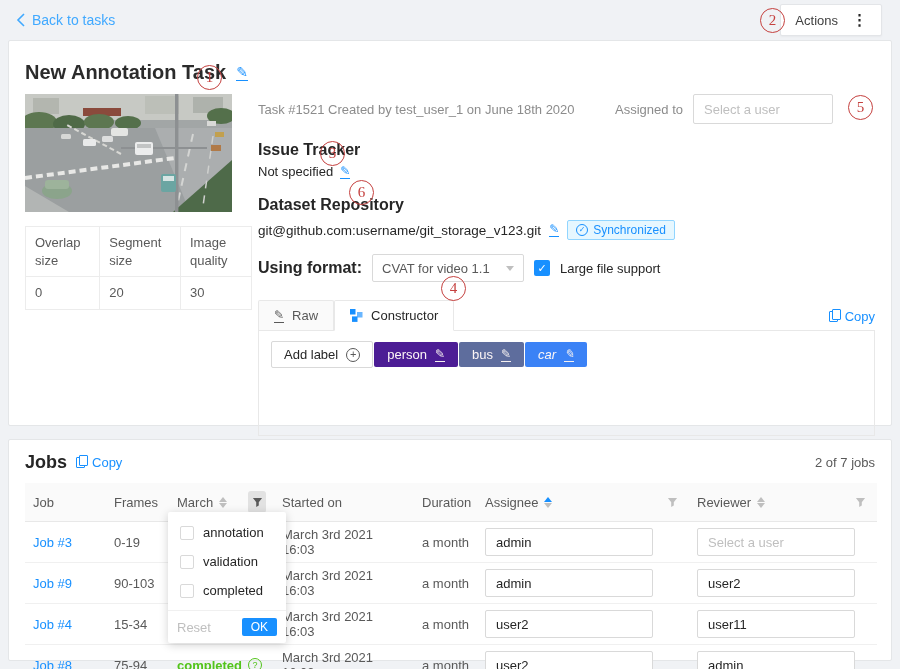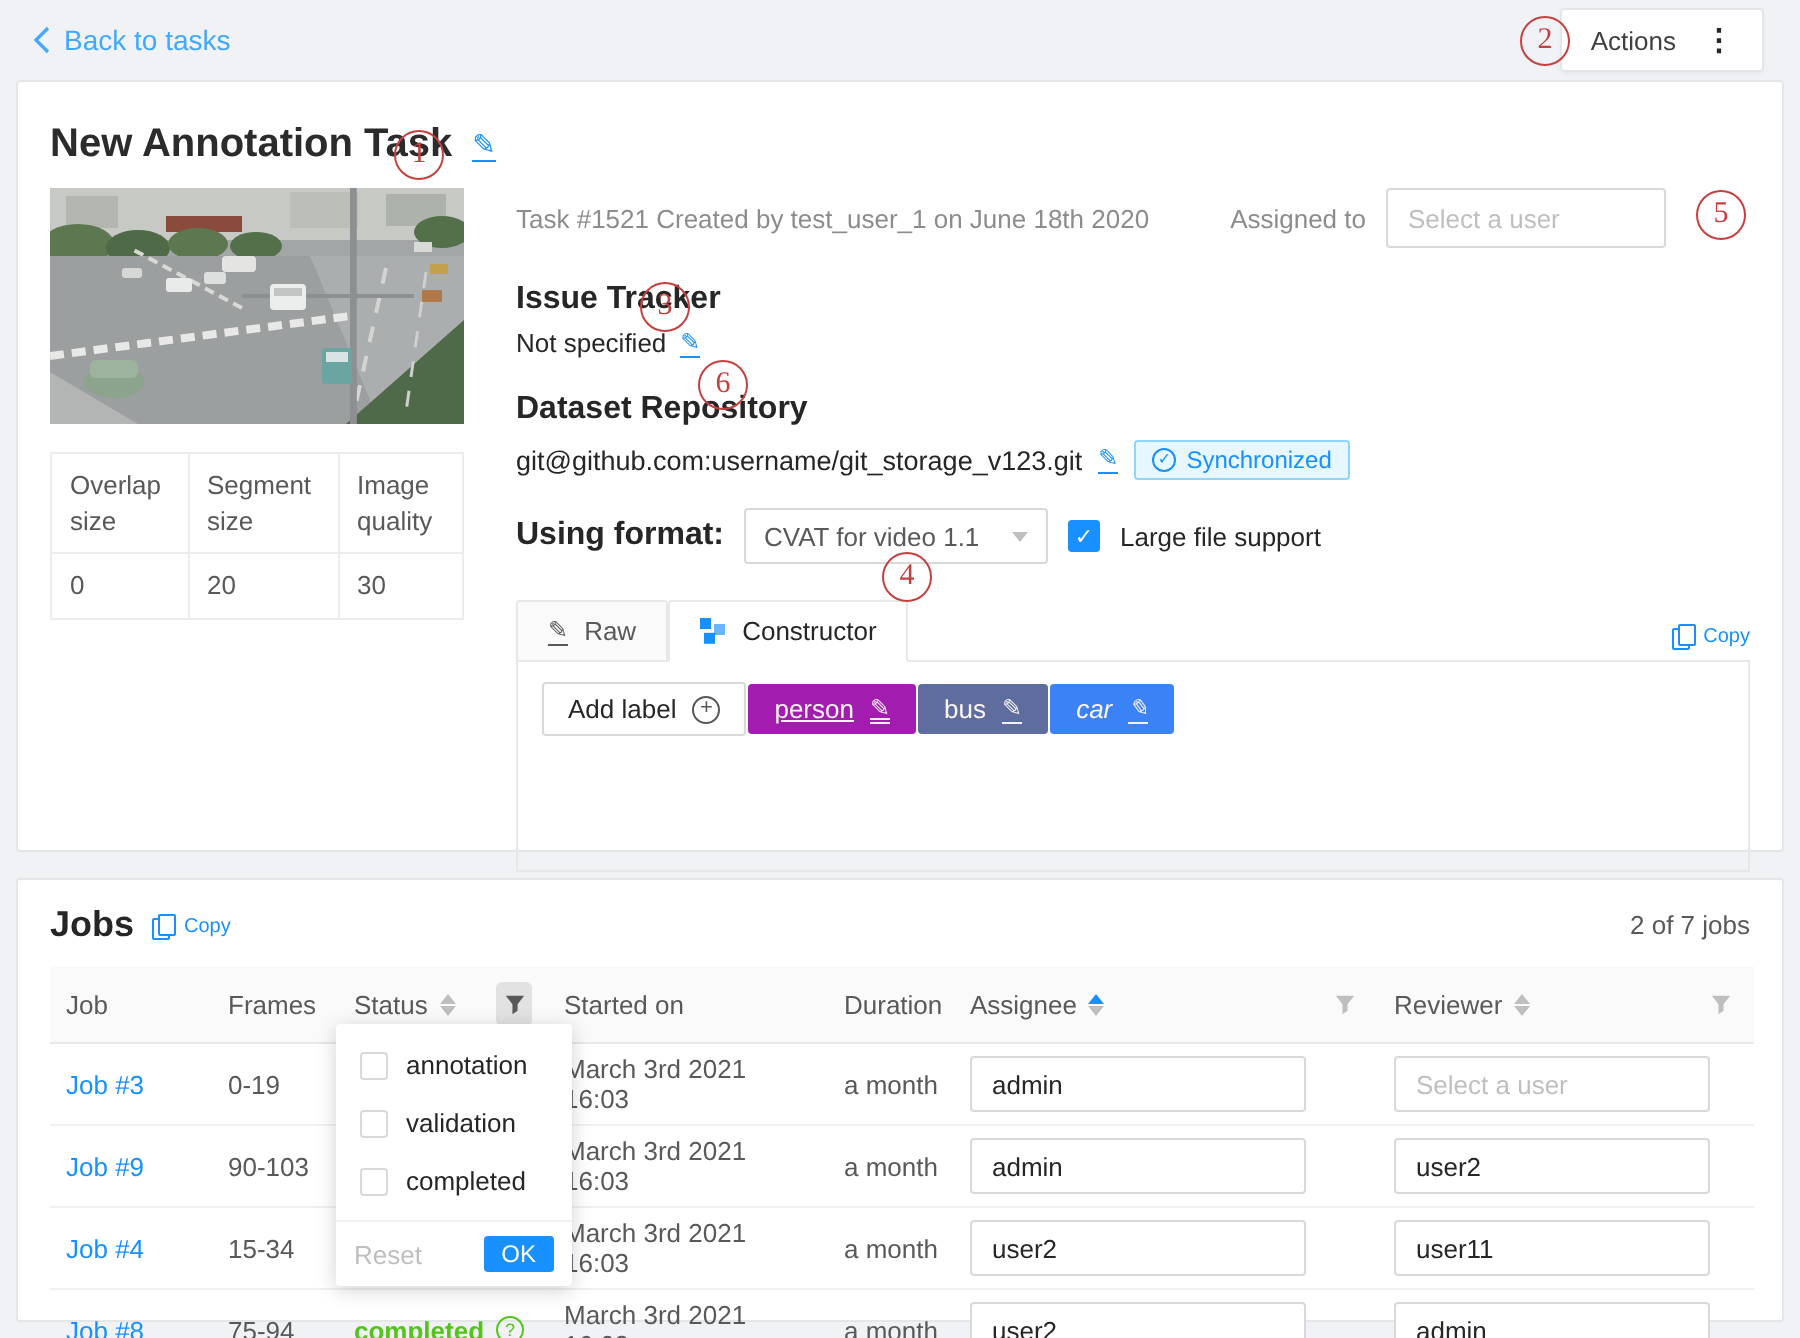--- a/index.html
+++ b/index.html
@@ -26,21 +26,21 @@
   
   .task-title-row { display:flex; align-items:center; gap:10px; margin:8px 0 10px; }
   .task-title { font-size:20px; font-weight:600; color:#2b2b2b; }
   .edit-ic { color:#1890ff; font-size:14px; line-height:1; border-bottom:1.5px solid currentColor; padding-bottom:1px; cursor:pointer; }
   .edit-ic.small { font-size:12px; }
   .edit-ic.white { color:#f5f0f0; }
   
   .task-main { display:flex; }
   .left-col { width:207px; flex:0 0 207px; }
   .thumb { width:207px; height:118px; display:block; background:#a7aaa9; }
-  .params-table { width:207px; border-collapse:collapse; margin-top:14px;border-radius:13px; }
+  .params-table { width:227px; border-collapse:collapse; margin-top:14px;border-radius:13px; }
   .params-table th,.params-table td { border:1px solid #ececec; padding:7px 9px; text-align:left; font-weight:400; color:#595959; font-size:13px; line-height:1.35; vertical-align:top; }
   .right-col { flex:1; margin-left:26px; }
   .meta-row { display:flex; align-items:flex-start; }
   .meta-text { color:#8c8c8c; font-size:13px; padding-top:8px; }
   .assign-group { margin-left:auto; display:flex; align-items:center; gap:10px; padding-right:42px; }
   .assign-label { color:#8c8c8c; font-size:13px; }
   .text-input { border:1px solid #d9d9d9; border-radius:2px; height:30px; padding:0 10px; font-size:13px; color:#262626; font-family:"Liberation Sans",sans-serif; background:#fff; }
   .text-input::placeholder { color:#bfbfbf; }
   .assign-input { width:140px; }
   .block-label { font-weight:700; font-size:16px; color:#262626; }
@@ -57,21 +57,21 @@
   .select-caret { width:0; height:0; border-left:4px solid transparent; border-right:4px solid transparent; border-top:5px solid #bfbfbf; }
   .cbx { width:16px; height:16px; background:#1890ff; border-radius:2px; display:inline-flex; align-items:center; justify-content:center; color:#fff; font-size:11px; cursor:pointer; }
   .cbx-label { color:#262626; }
   
   .label-editor { margin-top:18px; }
   .tabbar { display:flex; align-items:flex-end; border-bottom:1px solid #e8e8e8; position:relative; }
   .tab { display:flex; align-items:center; gap:8px; padding:7px 15px; font-size:13px; cursor:pointer; border-radius:2px 2px 0 0; }
   .tab-raw { background:#fafafa; border:1px solid #e8e8e8; border-bottom:none; color:#595959; margin-bottom:0; }
   .tab-constructor { background:#fff; border:1px solid #e8e8e8; border-bottom:1px solid #fff; margin-bottom:-1px; color:#262626; }
   .tab-ic-raw { color:#595959; font-size:12px; border-bottom:1.5px solid currentColor; }
-  .copy-link { margin-left:auto; display:flex; align-items:flex-end; gap:6px; color:#1890ff; cursor:pointer; padding-bottom:6px; font-size:10px; }
+  .copy-link { margin-left:auto; display:flex; align-items:flex-start; gap:6px; color:#1890ff; cursor:pointer; padding-bottom:6px; font-size:13px; }
   .copy-ic { position:relative; width:10px; height:12px; }
   .copy-ic::before { content:""; position:absolute; left:0; top:2px; width:7px; height:9px; border:1.4px solid #1890ff; border-radius:1px; background:#fff; }
   .copy-ic::after { content:""; position:absolute; left:3px; top:0; width:7px; height:9px; border:1.4px solid #1890ff; border-radius:1px; background:#fff; }
   .panel { border:1px solid #e8e8e8; border-top:none; height:105px; padding:10px 12px; }
   .labels-row { display:flex; align-items:center; gap:1px; }
   .add-label-btn { display:inline-flex; align-items:center; gap:8px; background:#fff; border:1px solid #d9d9d9; border-radius:2px; padding:5px 12px; font-size:13px; color:#262626; cursor:pointer; }
   .plus-circ { width:14px; height:14px; border:1px solid #595959; border-radius:50%; display:inline-flex; align-items:center; justify-content:center; font-size:11px; color:#595959; line-height:1; }
   .tag { display:inline-flex; align-items:center; gap:8px; border-radius:2px; padding:5px 13px; color:#fdf6f6; font-size:13px; cursor:pointer; }
   
   .jobs-header { display:flex; align-items:center; gap:9px; }
@@ -242,21 +242,21 @@
             <span class="copy-ic"></span>
             <span>Copy</span>
           </div>
         </div>
         <div class="panel">
           <div class="labels-row">
             <button class="add-label-btn">
               <span>Add label</span>
               <span class="plus-circ">+</span>
             </button>
-            <span class="tag" style="background-color: #a21caf; text-decoration: underline;">
+            <span class="tag" style="background-color: #4c1d95;">
               <span>person</span>
               <span class="edit-ic small white">✎</span>
             </span>
             <span class="tag" style="background-color: rgb(94, 109, 157);">
               <span>bus</span>
               <span class="edit-ic small white">✎</span>
             </span>
             <span class="tag" style="background-color: #3b82f6; font-style: italic;">
               <span>car</span>
               <span class="edit-ic small white">✎</span>
@@ -287,21 +287,21 @@
         <col style="width:63px">
         <col style="width:212px">
         <col style="width:188px">
     </colgroup>
     <tbody>
         <tr>
       <th><span>Job</span></th>
       <th><span>Frames</span></th>
       <th>
         <span class="th-flex">
-          <span>Status</span>
+          <span>March</span>
           <span class="sorters">
                 <span class="car-up"></span>
                 <span class="car-dn"></span>
               </span>
           <span class="funnel active">
                 <svg width="11" height="11" viewBox="0 0 12 12">
                   <path d="M1 1h10L7.4 5.6v3.6L4.6 11V5.6z"></path>
                 </svg>
               </span>
         </span>

